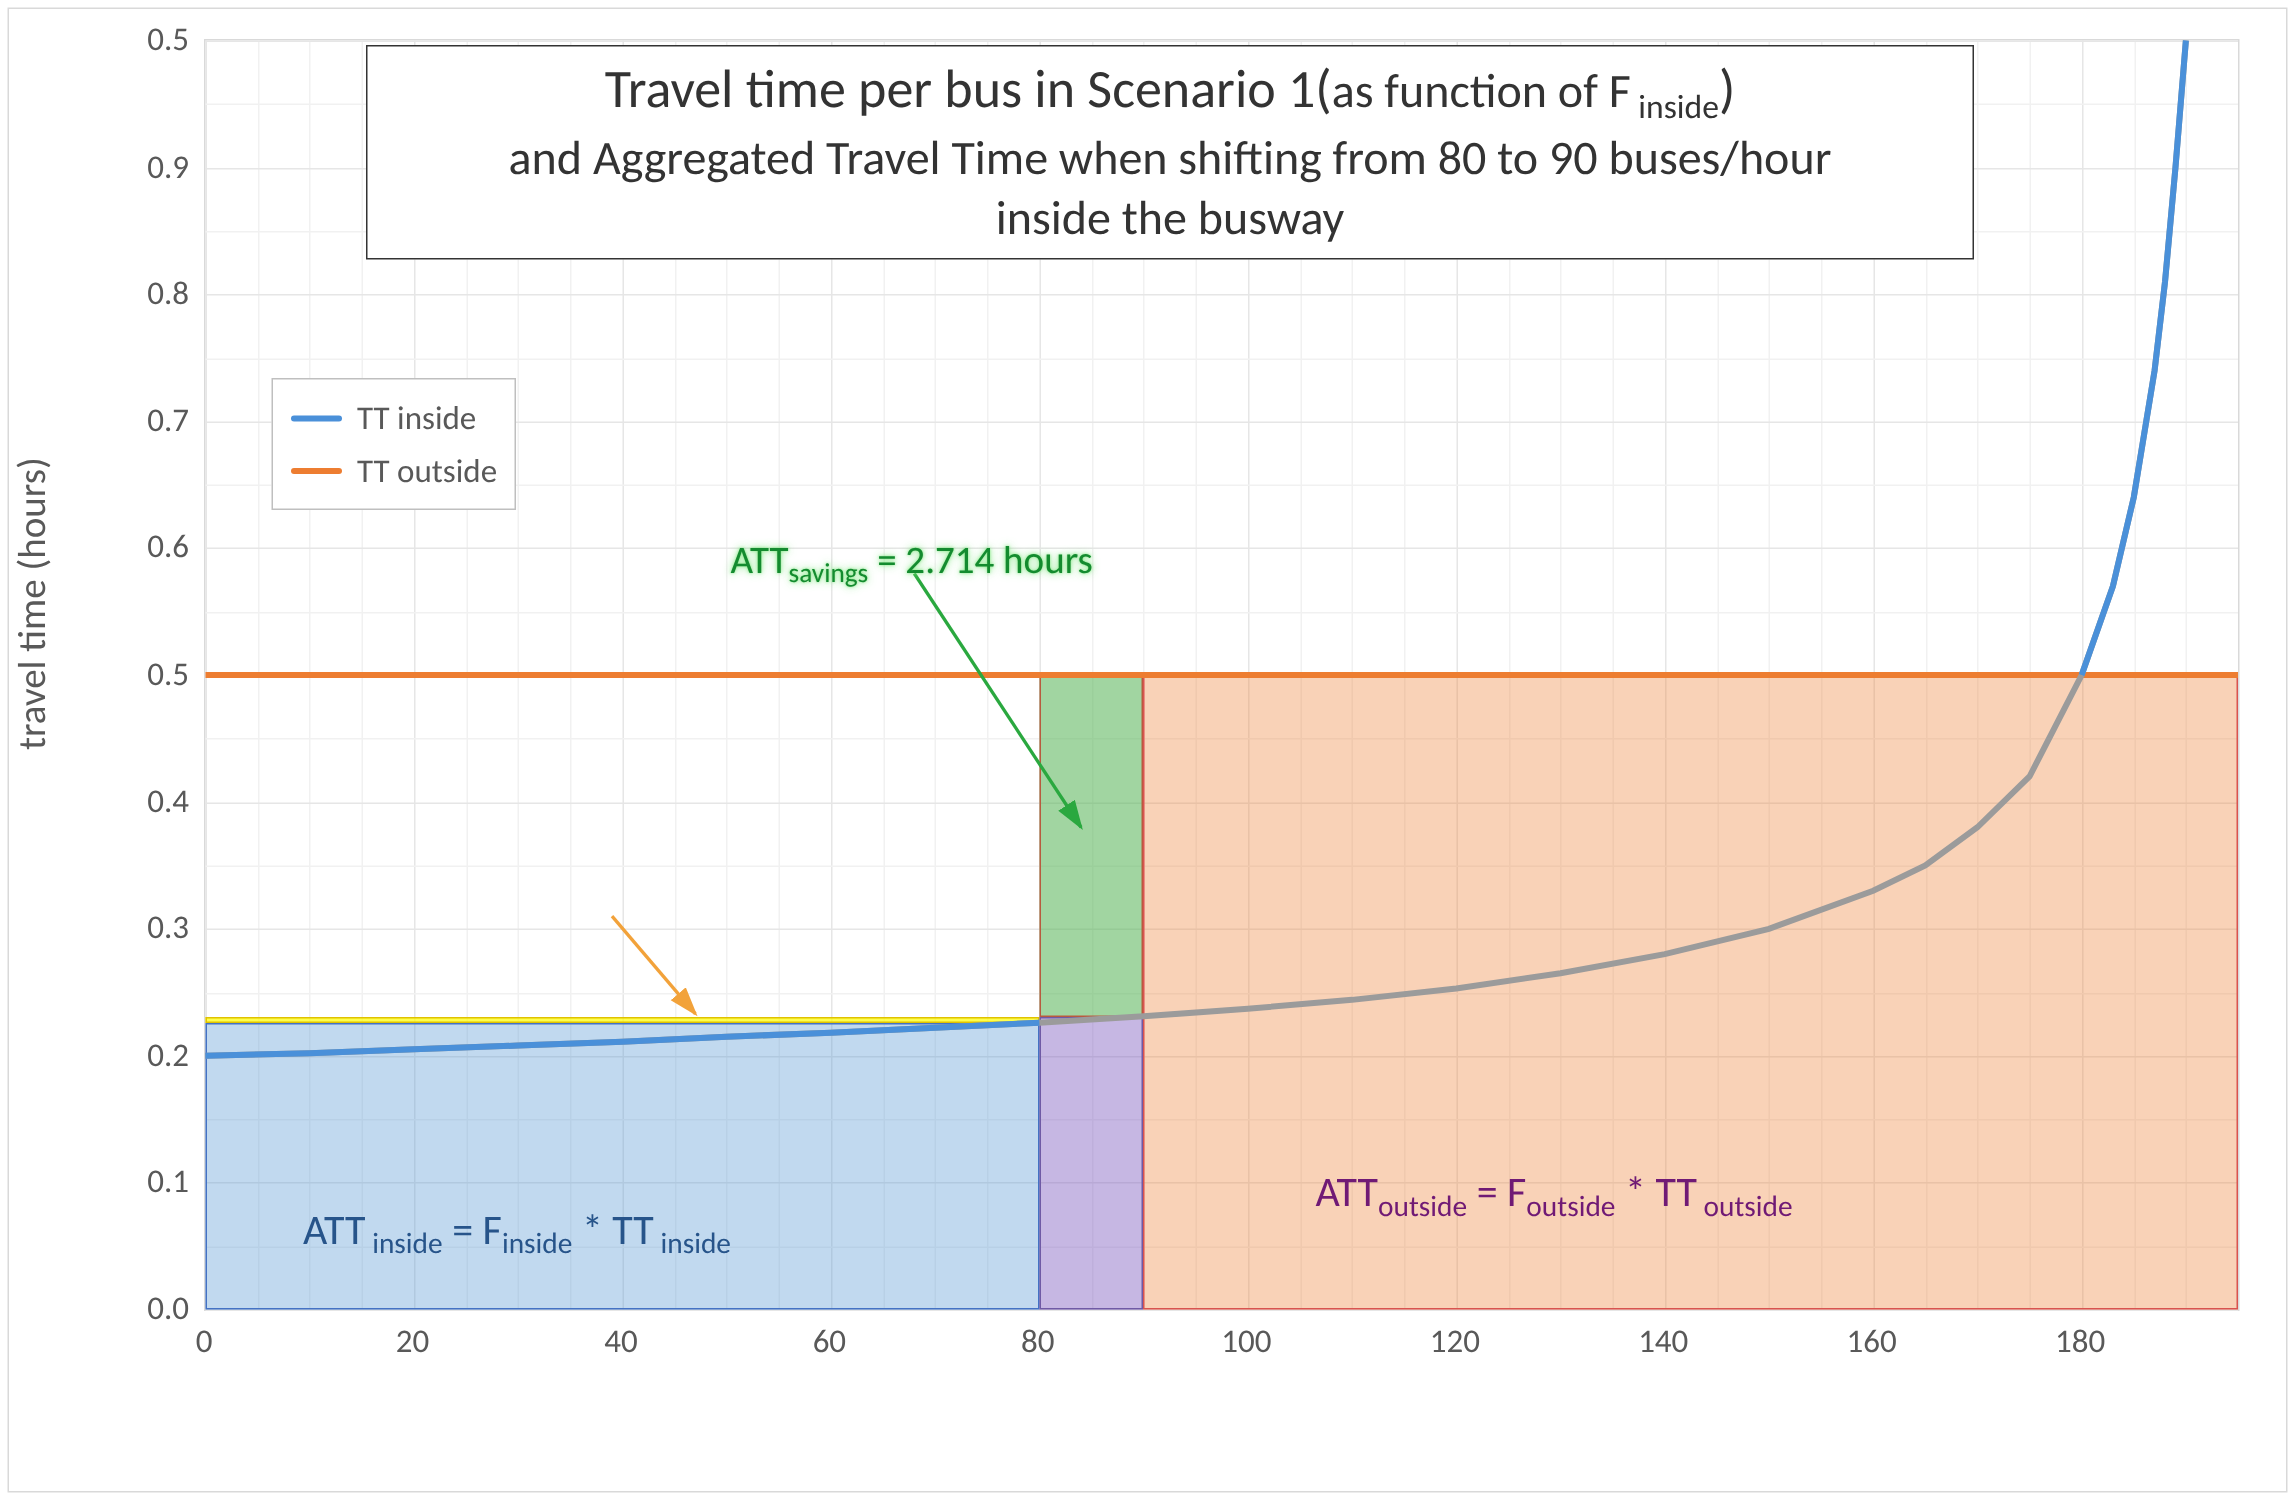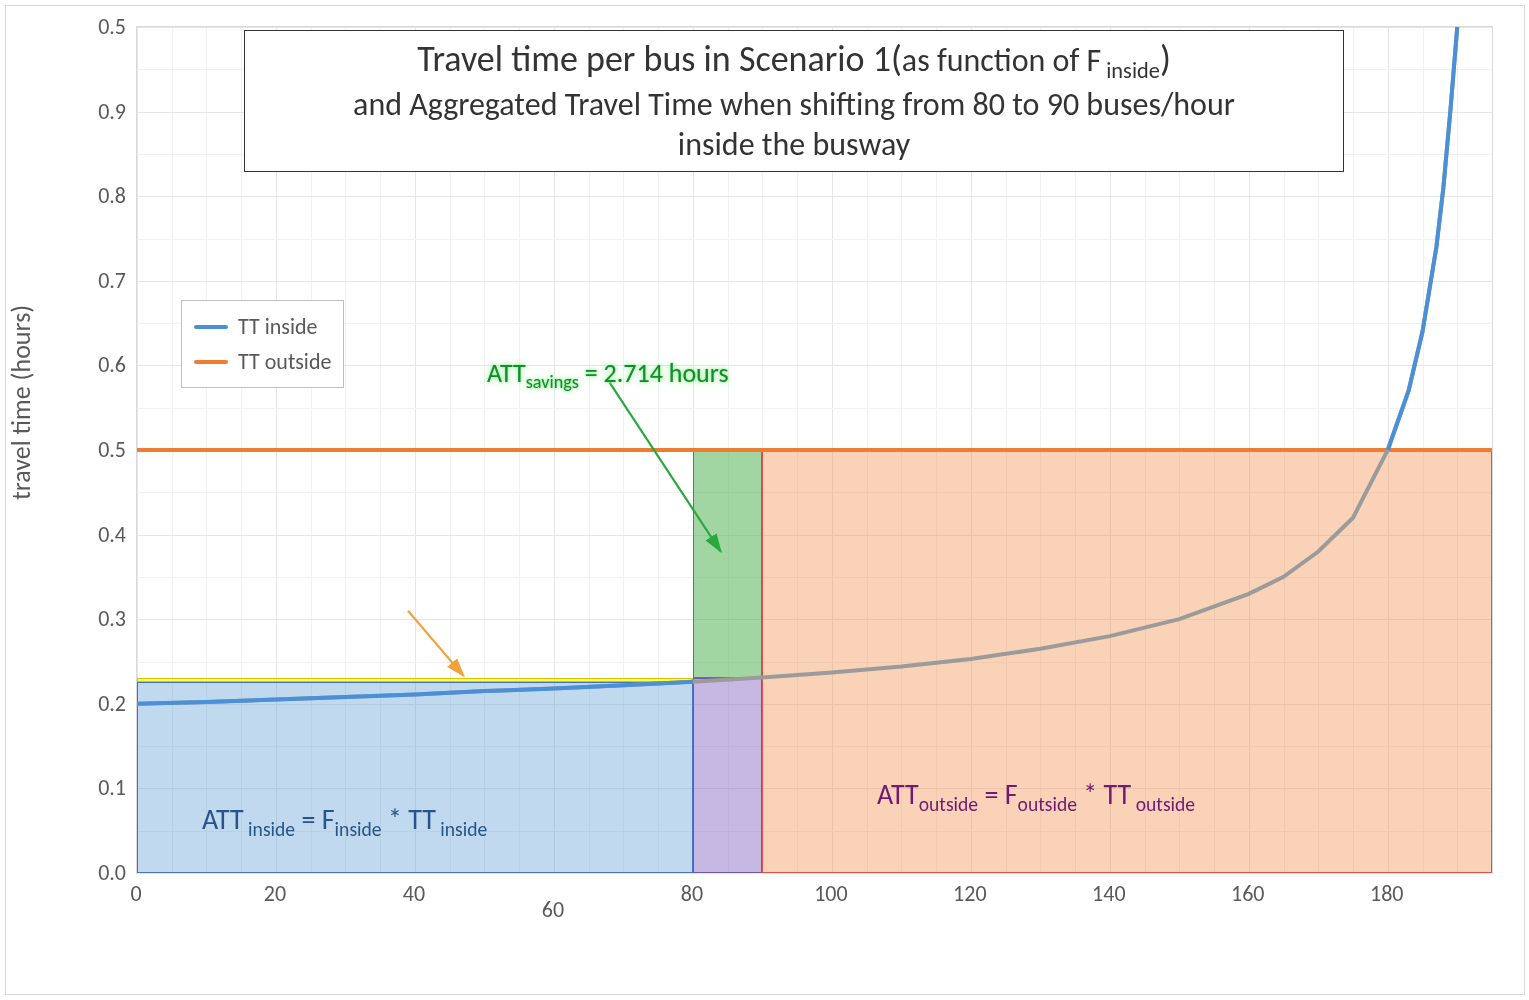--- a/index.html
+++ b/index.html
@@ -58,21 +58,21 @@
   }
   .axis-y-label {
     position:absolute; left:15px; top:50%; transform: translateY(-50%) rotate(-90deg);
     transform-origin: left center; white-space:nowrap;
     font-size:26px; color:#595959;
   }
 
   .title-box {
     position:absolute; left:237px; top:23px; width:1050px;
     border:1px solid #333; background:#fff;
-    padding:6px 24px; text-align:center; color:#333;
+    padding:6px 10px; text-align:center; color:#333;
     font-size:32px; line-height:1.25;
   }
   .title-box .big { font-size:36px; }
   .sub-ix { font-size:0.7em; vertical-align:sub; }
 
   .legend {
     position:absolute; left:174px; top:245px;
     border:1px solid #bfbfbf; background:#fff;
     font-size:22px; color:#595959; padding:8px 12px;
   }
@@ -192,21 +192,21 @@
         <line x1="472.5128205128205" y1="355.32000000000005" x2="583.6923076923077" y2="524.52" stroke="#2aa83f" stroke-width="2.2" marker-end="url(#arr-green)"></line>
         <line x1="271" y1="583.74" x2="326.5897435897436" y2="648.882" stroke="#f2a23a" stroke-width="2.2" marker-end="url(#arr-orange)"></line>
       </svg>
 
     <div class="title-box" style="left:107px; top:3px;">
       <span class="big"><span>Travel time per bus in Scenario 1(</span></span><span>as function of F</span><span class="sub-ix"> inside</span><span class="big"><span>)</span></span><br>
       <span>and Aggregated Travel Time when shifting from 80 to 90 buses/hour</span><br>
       <span>inside the busway</span>
     </div>
 
-    <div class="legend" style="left:44px; top:225px;margin-top:48px;">
+    <div class="legend" style="left:44px; top:225px;">
       <div class="row">
         <div class="swatch blue"></div>
         <span>TT inside</span>
       </div>
       <div class="row">
         <div class="swatch orange"></div>
         <span>TT outside</span>
       </div>
     </div>
 
@@ -216,21 +216,21 @@
     <div class="ann blue" style="left:65px; top:750px;margin-top:25px;">
       <span>ATT</span><span class="sub-ix"> inside</span><span> = F</span><span class="sub-ix">inside</span><span> * TT</span><span class="sub-ix"> inside</span>
     </div>
     <div class="ann red" style="left:740px; top:750px;">
       <span>ATT</span><span class="sub-ix">outside</span><span> = F</span><span class="sub-ix">outside</span><span> * TT</span><span class="sub-ix"> outside</span>
     </div>
   </div>
 <div class="tick-x" style="left: 130px;">0</div>
     <div class="tick-x" style="left: 268.974px;">20</div>
     <div class="tick-x" style="left: 407.949px;">40</div>
-    <div class="tick-x" style="left: 546.923px; margin-top: 16px;">60</div>
+    <div class="tick-x" style="left: 546.923px;">60</div>
     <div class="tick-x" style="left: 685.897px;">80</div>
     <div class="tick-x" style="left: 824.872px;">100</div>
     <div class="tick-x" style="left: 963.846px;">120</div>
     <div class="tick-x" style="left: 1102.82px;">140</div>
     <div class="tick-x" style="left: 1241.79px;">160</div>
     <div class="tick-x" style="left: 1380.77px;">180</div>
     <div class="tick-y" style="right: 1398px; width: 50px; top: 866px;">0.0</div>
     <div class="tick-y" style="right: 1398px; width: 50px; top: 781.4px;">0.1</div>
     <div class="tick-y" style="right: 1398px; width: 50px; top: 696.8px;">0.2</div>
     <div class="tick-y" style="right: 1398px; width: 50px; top: 612.2px;">0.3</div>

